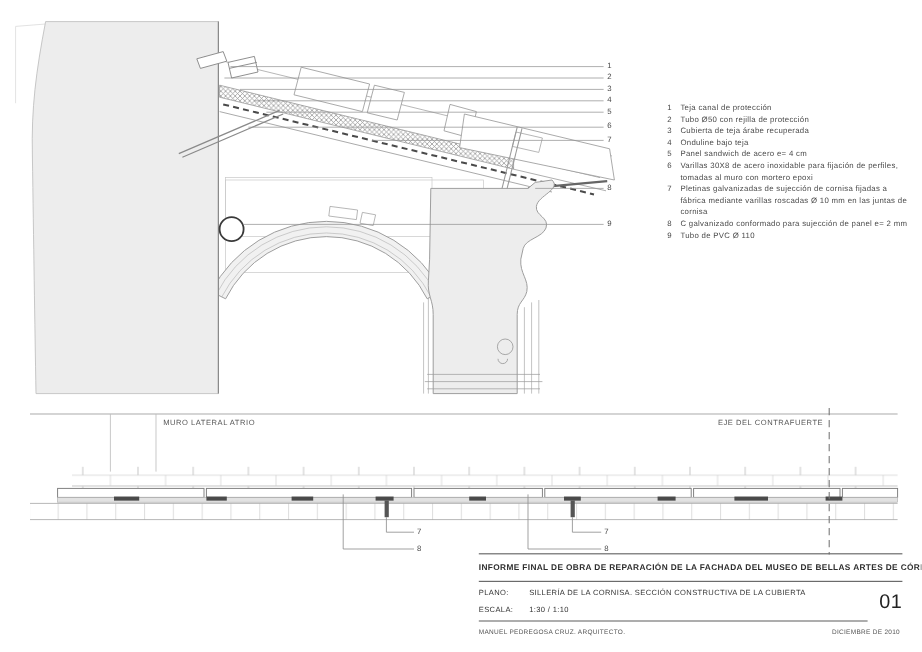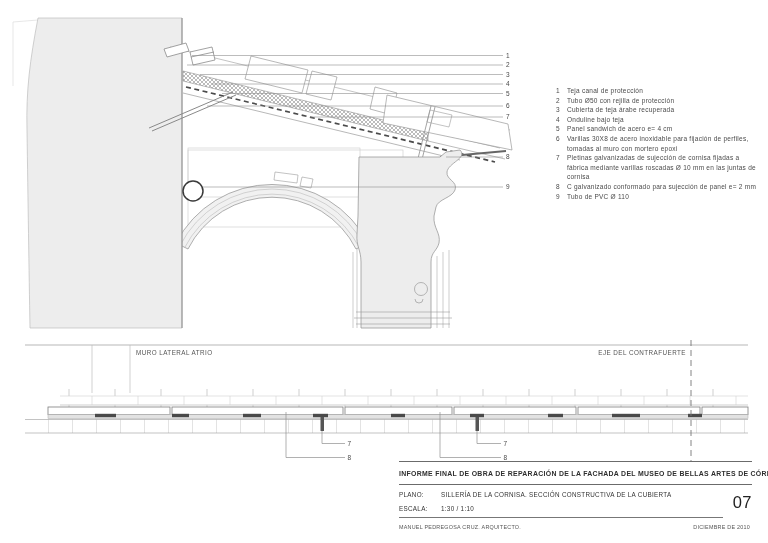--- a/index.html
+++ b/index.html
@@ -258,19 +258,19 @@
   <span class="co" style="left:503.5px;top:440px">7</span>
   <span class="co" style="left:503.5px;top:454px">8</span>
 
   <div id="titleblock">
     <div id="tb-project">INFORME FINAL DE OBRA DE REPARACIÓN DE LA FACHADA DEL MUSEO DE BELLAS ARTES DE CÓRDOBA</div>
     <div id="tb-rule2"></div>
     <div class="tb-label" style="top:29px">PLANO:</div>
     <div class="tb-value" style="top:29px">SILLERÍA DE LA CORNISA. SECCIÓN CONSTRUCTIVA DE LA CUBIERTA</div>
     <div class="tb-label" style="top:43px">ESCALA:</div>
     <div class="tb-value" style="top:43px">1:30 / 1:10</div>
-    <div id="tb-sheet">07</div>
+    <div id="tb-sheet">01</div>
     <div id="tb-rule3"></div>
     <div id="tb-author">MANUEL PEDREGOSA CRUZ. ARQUITECTO.</div>
     <div id="tb-date">DICIEMBRE DE 2010</div>
   </div>
 
 </div>
 
 </body></html>

